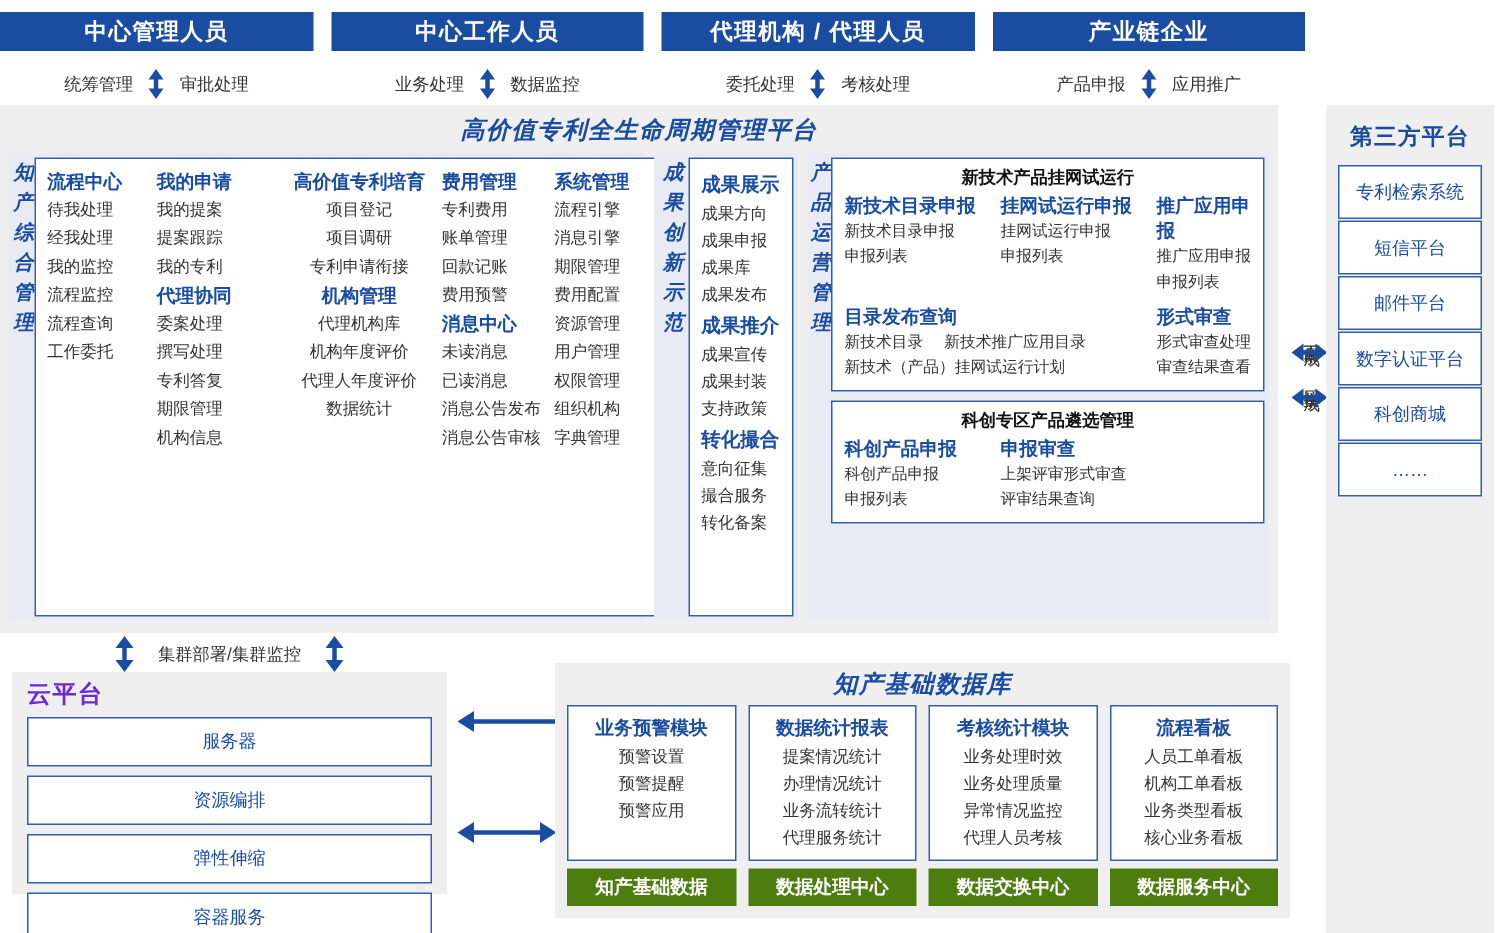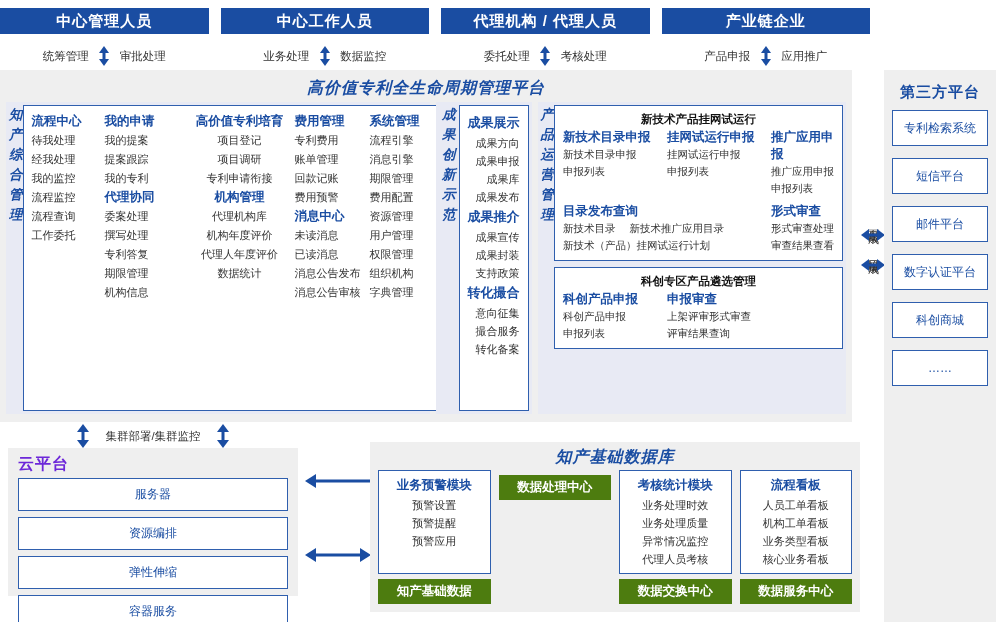--- a/index.html
+++ b/index.html
@@ -41,21 +41,21 @@
   .g-cg { width:100px; }
   .g-cp { flex:1; }
 
   .cols { display:flex; }
   .col { display:flex; flex-direction:column; }
   .hd { font-size:12.5px; font-weight:bold; color:#1a4da2; line-height:19px; white-space:nowrap; }
   .it { font-size:11px; color:#333; line-height:19px; white-space:nowrap; }
 
   .zc-c1{width:73px;} .zc-c2{width:80px;} .zc-c3{width:110px;text-align:center;} .zc-c4{width:75px;} .zc-c5{width:68px;}
 
-  .cg-body { text-align:right; }
+  .cg-body { text-align:left; }
   .cg-body .hd { line-height:22px; font-size:13px; }
   .cg-body .it { line-height:18px; }
 
   
   .g-cp .grp-body { border:none; background:transparent; padding:0; display:flex; flex-direction:column; gap:6px; }
   .subbox { border:1.3px solid #2f5fae; background:#fff; padding:4px 8px 6px 8px; }
   .sub-title { text-align:center; font-size:11.5px; font-weight:bold; color:#111; line-height:19px; }
   .cp-cols { display:flex; }
   .cp1{width:104px;} .cp2{width:104px;} .cp3{flex:1;}
   .cp-hd { font-size:12.5px; font-weight:bold; color:#1a4da2; line-height:17px; }
@@ -75,21 +75,21 @@
   .hh:before, .hh:after { content:""; position:absolute; top:50%; transform:translateY(-50%);
     border-top:6px solid transparent; border-bottom:6px solid transparent; }
   .hh:before { left:0; border-right:8px solid #1a4da2; }
   .hh:after { right:0; border-left:8px solid #1a4da2; }
   .hh i { position:absolute; top:50%; left:6px; right:6px; height:3px; transform:translateY(-50%); background:#1a4da2; }
 
   
   .third { position:absolute; left:884px; top:70px; width:112px; height:552px; background:#efefef;
            padding:4px 8px; }
   .third-title { text-align:center; font-size:15px; font-weight:bold; color:#1a4da2; line-height:36px; letter-spacing:1px;}
-  .tp-box { border:1.6px solid #2f5fae; background:#fff; height:36px; margin-bottom:12px;
+  .tp-box { border:1.6px solid #2f5fae; background:#fff; height:36px; margin-bottom:1px;
             display:flex; align-items:center; justify-content:center;
             font-size:12px; color:#1a4da2; }
 
   
   .cluster { position:absolute; left:8px; top:424px; width:290px; height:24px;
              display:flex; align-items:center; justify-content:center; gap:16px; }
   .cl-text { font-size:11.5px; color:#333; }
   .vv2 { width:13px; height:24px; position:relative; }
   .vv2:before, .vv2:after { content:""; position:absolute; left:50%; transform:translateX(-50%);
      border-left:6px solid transparent; border-right:6px solid transparent; }
@@ -382,20 +382,27 @@
       <div class="db-col">
         <div class="db-card">
           <div class="db-ch">业务预警模块</div>
           <div class="db-ci">预警设置</div>
           <div class="db-ci">预警提醒</div>
           <div class="db-ci">预警应用</div>
         </div>
         <div class="db-foot">知产基础数据</div>
       </div>
       <div class="db-col">
+        <div class="db-card">
+          <div class="db-ch">数据统计报表</div>
+          <div class="db-ci">提案情况统计</div>
+          <div class="db-ci">办理情况统计</div>
+          <div class="db-ci">业务流转统计</div>
+          <div class="db-ci">代理服务统计</div>
+        </div>
         <div class="db-foot">数据处理中心</div>
       </div>
       <div class="db-col">
         <div class="db-card">
           <div class="db-ch">考核统计模块</div>
           <div class="db-ci">业务处理时效</div>
           <div class="db-ci">业务处理质量</div>
           <div class="db-ci">异常情况监控</div>
           <div class="db-ci">代理人员考核</div>
         </div>

